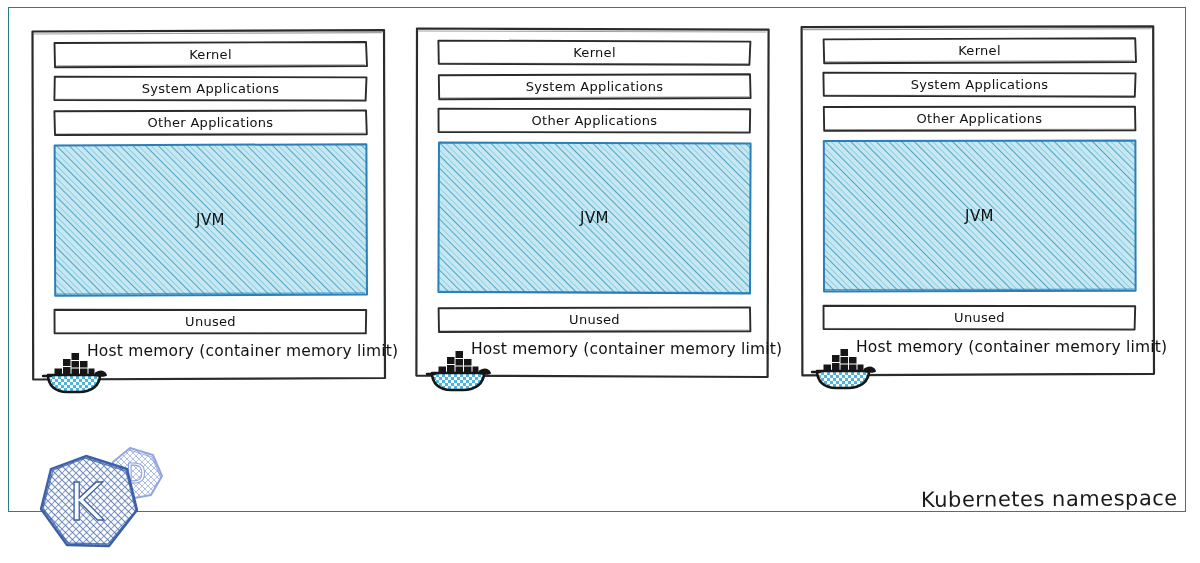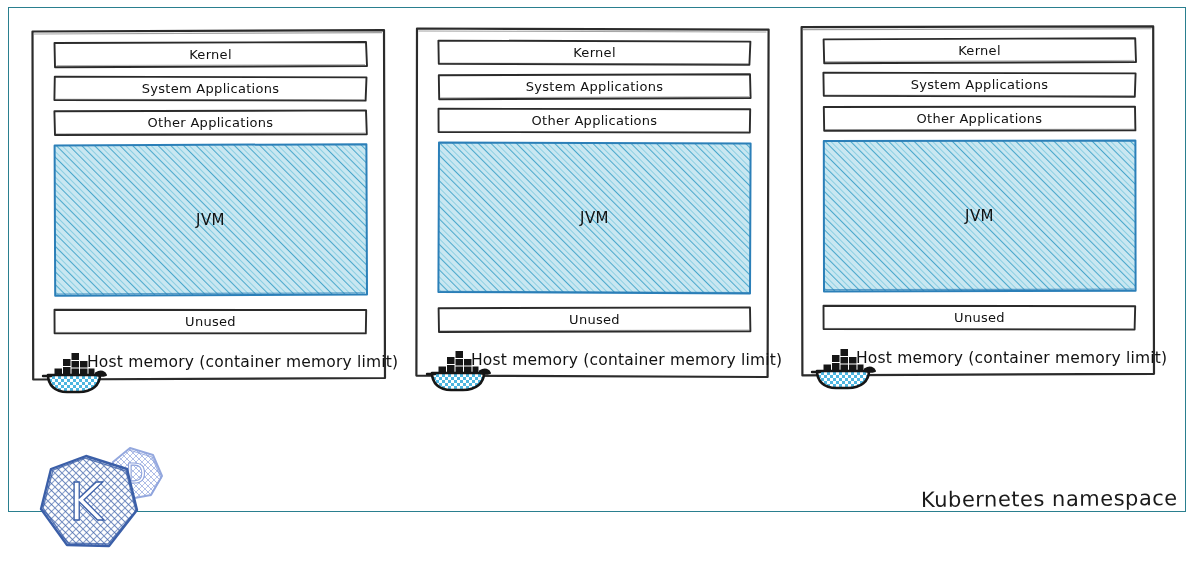--- a/index.html
+++ b/index.html
@@ -115,21 +115,20 @@
     font-size: 15px;
     color: #111;
     letter-spacing: .4px;
   }
 
   
   .host-row {
     position: relative;
     height: 40px;
     display: flex;
-    align-items: center;
     z-index: 2;
   }
   .host-label {
     font-size: 15.5px;
     color: #111;
     white-space: nowrap;
     margin: 0 auto;
     padding-left: 34px;
     letter-spacing: .2px;
   }

